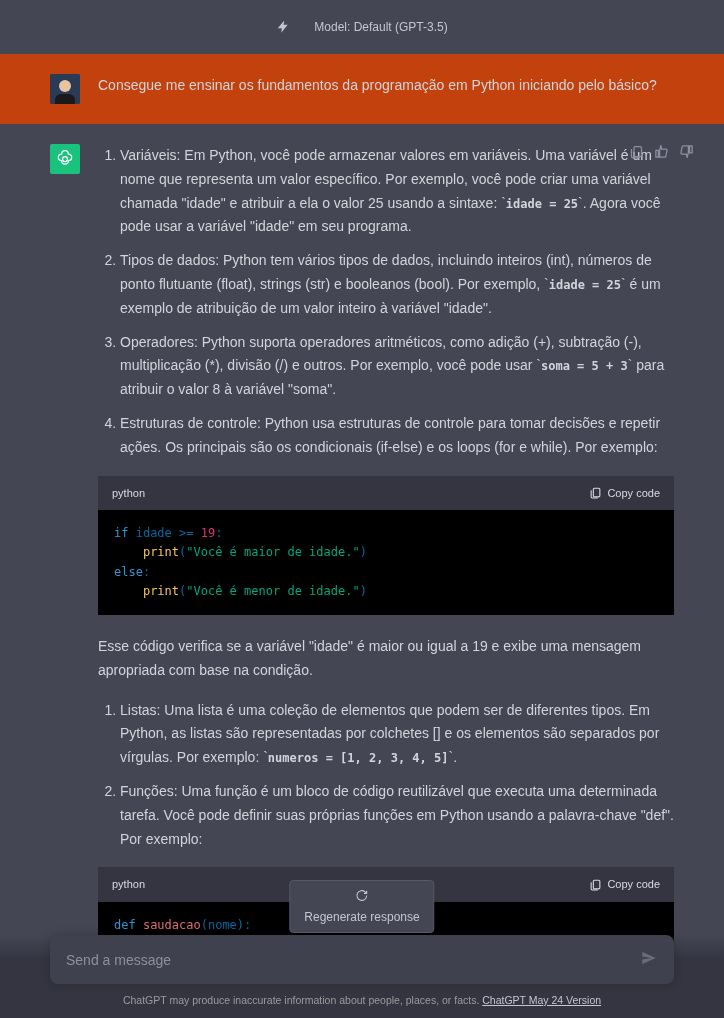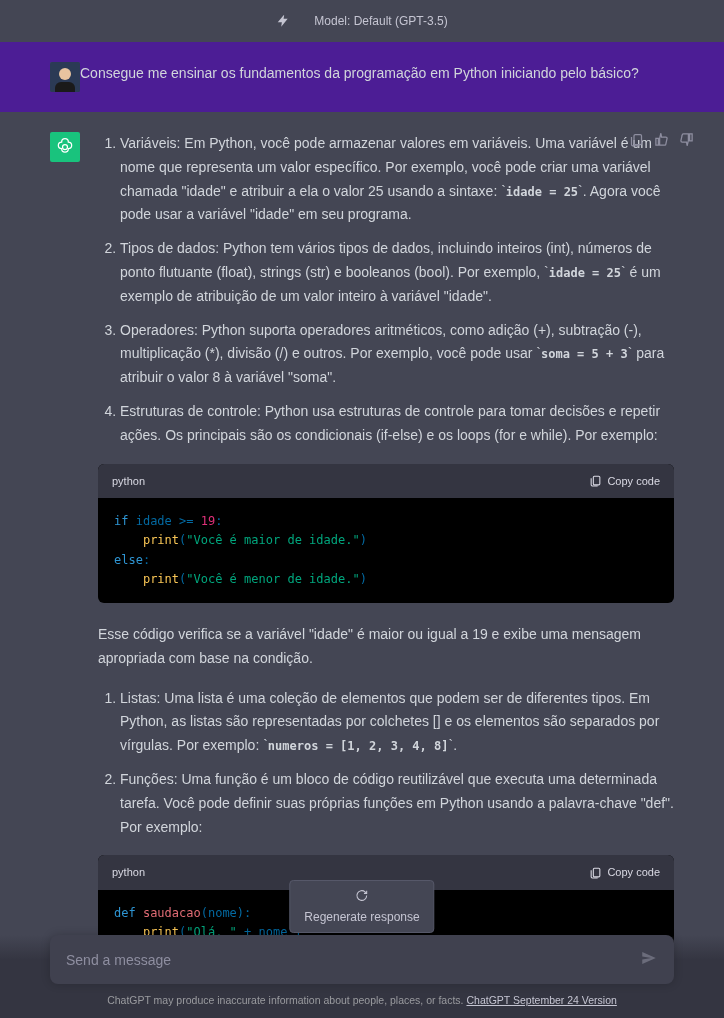--- a/index.html
+++ b/index.html
@@ -1,35 +1,35 @@
 <!DOCTYPE html>
 <html><head>
 <meta charset="utf-8">
 <style>
 * { margin: 0; padding: 0; box-sizing: border-box; }
 body { background: #343541; color: #ececf1; font-family: -apple-system, BlinkMacSystemFont, "Segoe UI", Helvetica, Arial, sans-serif; font-size: 14px; width: 724px; height: 1018px; overflow: hidden; position: relative; }
-.model-bar { text-align: center; padding: 14px 0; color: #c5c5d2; font-size: 12px; display: flex; align-items: center; justify-content: center; gap: 24px; background: #444654; }
+.model-bar { text-align: center; padding: 20px 0; color: #c5c5d2; font-size: 12px; display: flex; align-items: center; justify-content: center; gap: 24px; background: #444654; }
 .model-bar svg { width: 14px; height: 14px; }
-.user-row { background: #4c1d95; padding: 20px 50px; display: flex; }
+.user-row { background: #c2410c; padding: 20px 50px; display: flex; gap: 18px; }
 .avatar { width: 30px; height: 30px; flex-shrink: 0; border-radius: 2px; }
 .user-avatar { background: linear-gradient(135deg,#4a5568,#2d3748); display: flex; align-items: center; justify-content: center; font-size: 10px; overflow: hidden; }
 .user-avatar-inner { width: 30px; height: 30px; background: #2b3a55; position: relative; }
 .user-avatar-inner::before { content:""; position:absolute; top:6px; left:9px; width:12px; height:12px; border-radius:50%; background:#e8c4a0; }
 .user-avatar-inner::after { content:""; position:absolute; bottom:0; left:5px; right:5px; height:10px; background:#1a1a1a; border-radius:6px 6px 0 0; }
 .asst-avatar { background: #19c37d; display: flex; align-items: center; justify-content: center; }
 .asst-avatar svg { width: 20px; height: 20px; color: #fff; }
 .asst-row { background: #444654; padding: 20px 50px 28px 50px; display: flex; gap: 18px; position: relative; }
 .msg-actions { position: absolute; top: 20px; right: 30px; display: flex; gap: 10px; color: #8e8ea0; }
 .msg-actions svg { width: 15px; height: 15px; cursor: pointer; }
 .msg-content { flex: 1; line-height: 1.7; color: #d1d5db; }
 .msg-content p { margin-bottom: 16px; }
 .msg-content ol { padding-left: 22px; margin-bottom: 16px; }
 .msg-content li { margin-bottom: 10px; }
 .inline-code { font-family: ui-monospace, "SF Mono", Menlo, Consolas, monospace; font-size: 12px; font-weight: 600; }
-.code-block { background: #000; border-radius: 6px; margin: 12px 0 20px 0; overflow: hidden; }
+.code-block { background: #000; border-radius: 0; margin: 12px 0 20px 0; overflow: hidden; }
 .code-head { background: #343541; padding: 8px 14px; display: flex; justify-content: space-between; align-items: center; font-size: 11px; color: #d9d9e3; }
 .copy-btn { display: flex; align-items: center; gap: 5px; cursor: pointer; }
 .copy-btn svg { width: 13px; height: 13px; }
 .code-body { padding: 14px 16px; font-family: ui-monospace, "SF Mono", Menlo, Consolas, monospace; font-size: 12px; line-height: 1.6; white-space: pre; }
 .kw { color: #2e95d3; }
 .fn { color: #f8c555; }
 .func-name { color: #e06c75; }
 .str { color: #00a67d; }
 .num { color: #df3079; }
 .cm { color: #0369a1; }
@@ -91,21 +91,21 @@
       </div>
       <div class="code-body"><span class="kw">if</span><span class="cm"> idade &gt;= </span><span class="num">19</span><span class="cm">:</span>
     <span class="fn">print</span><span class="cm">(</span><span class="str">"Você é maior de idade."</span><span class="cm">)</span>
 <span class="kw">else</span><span class="cm">:</span>
     <span class="fn">print</span><span class="cm">(</span><span class="str">"Você é menor de idade."</span><span class="cm">)</span></div>
     </div>
 
     <p>Esse código verifica se a variável "idade" é maior ou igual a 19 e exibe uma mensagem apropriada com base na condição.</p>
 
     <ol>
-      <li><span>Listas: Uma lista é uma coleção de elementos que podem ser de diferentes tipos. Em Python, as listas são representadas por colchetes [] e os elementos são separados por vírgulas. Por exemplo: `</span><span class="inline-code">numeros = [1, 2, 3, 4, 8]</span><span>`.</span></li>
+      <li><span>Listas: Uma lista é uma coleção de elementos que podem ser de diferentes tipos. Em Python, as listas são representadas por colchetes [] e os elementos são separados por vírgulas. Por exemplo: `</span><span class="inline-code">numeros = [1, 2, 3, 4, 5]</span><span>`.</span></li>
       <li>Funções: Uma função é um bloco de código reutilizável que executa uma determinada tarefa. Você pode definir suas próprias funções em Python usando a palavra-chave "def". Por exemplo:</li>
     </ol>
 
     <div class="code-block">
       <div class="code-head">
         <span>python</span>
         <span class="copy-btn">
           <svg viewBox="0 0 24 24" fill="none" stroke="currentColor" stroke-width="2">
               <rect x="8" y="4" width="12" height="16" rx="2"></rect>
               <path d="M4 8v12a2 2 0 0 0 2 2h10"></path>
@@ -144,15 +144,15 @@
 <div class="input-area">
   <div class="input-box">
     <input type="text" placeholder="Send a message" style="">
     <span class="send-btn">
       <svg viewBox="0 0 24 24" fill="currentColor">
           <path d="M3 20l18-8L3 4v6l12 2-12 2v6z"></path>
         </svg>
     </span>
   </div>
   <div class="footer-note">
-    <span>ChatGPT may produce inaccurate information about people, places, or facts. </span><a href="#">ChatGPT September 24 Version</a>
+    <span>ChatGPT may produce inaccurate information about people, places, or facts. </span><a href="#">ChatGPT May 24 Version</a>
   </div>
 </div>
 
 </body></html>

